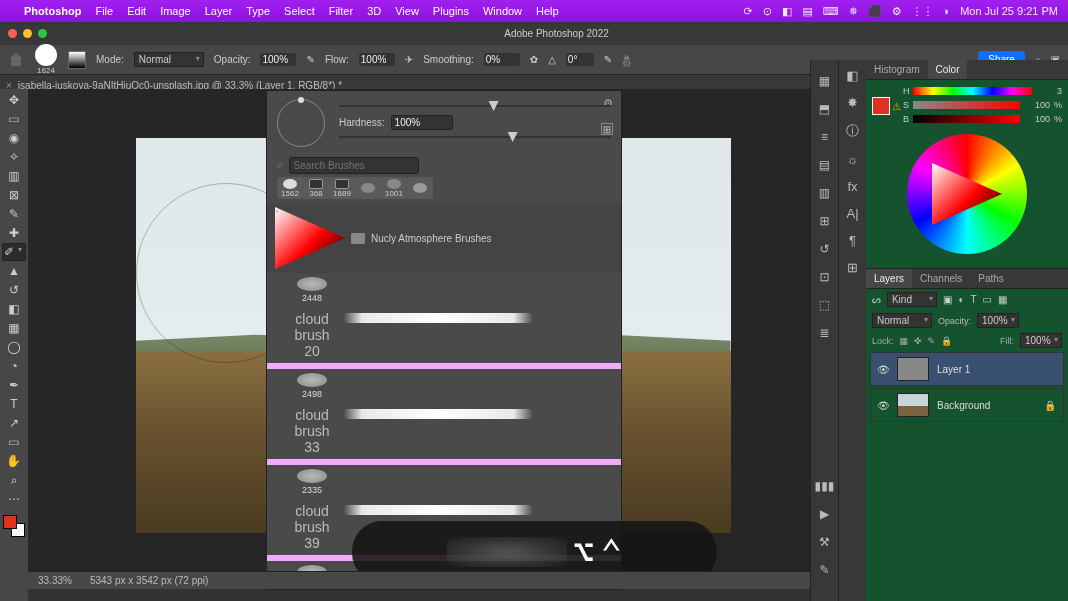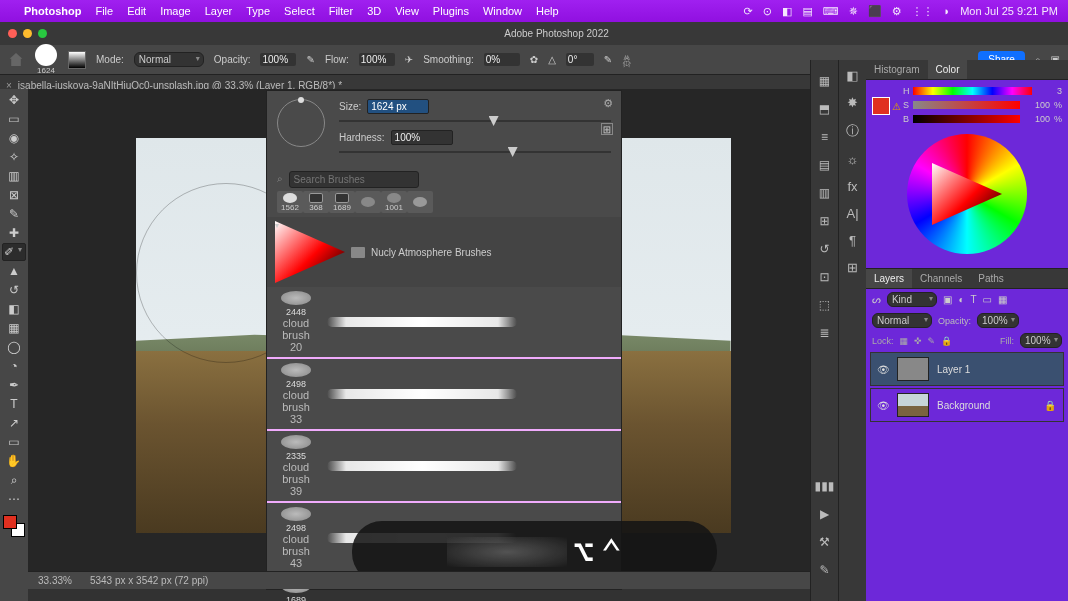--- a/index.html
+++ b/index.html
@@ -18,21 +18,21 @@
 .dot { width:9px; height:9px; border-radius:50%; }
 .dot.r{background:#ff5f57}.dot.y{background:#febc2e}.dot.g{background:#28c840}
 .winbar .title { flex:1; text-align:center; color:#ccc; font-size:10px; }
 
 
 .optbar { height: 30px; background: #474747; border-bottom:1px solid #222; display:flex; align-items:center; padding:0 8px; gap:10px; color:#ccc; font-size:10px; }
 .tool-home { width:16px;height:16px; background:#666; clip-path: polygon(50% 10%,90% 45%,80% 45%,80% 90%,20% 90%,20% 45%,10% 45%);}
 .brush-circ { width:22px;height:22px;border-radius:50%;background:#fff; }
 .brush-lab { font-size:8px;color:#ccc;text-align:center;width:24px; }
 .grad-ico { width:18px;height:18px;background:linear-gradient(#fff,#000);border:1px solid #666; }
-.sel { background:#333; border:1px solid #222; color:#ccc; padding:1px 14px 1px 4px; font-size:10px; border-radius:6px; position:relative;}
+.sel { background:#333; border:1px solid #222; color:#ccc; padding:1px 14px 1px 4px; font-size:10px; border-radius:0; position:relative;}
 .sel::after{content:"▾";position:absolute;right:3px;top:1px;font-size:8px;color:#888}
 .nbox { background:#333; color:#eee; border:none; width:36px; font-size:10px; padding:1px 2px;border-radius:2px; }
 .share { background:#0f6fff;color:#fff;border:none;border-radius:4px;padding:3px 10px;font-size:10px; }
 
 
 .tabrow { height:20px;background:#383838;display:flex;align-items:center;padding:0 6px;color:#bbb;font-size:10px; }
 .tabrow .x{margin-right:6px;color:#999}
 
 
 .toolstrip { position:absolute; left:0; top:89px; width:28px; bottom:0; background:#474747; display:flex;flex-direction:column;align-items:center;padding-top:2px;gap:1px;}
@@ -65,37 +65,37 @@
 .searchic{color:#888;margin:4px 6px 4px 10px;}
 .searchbox{background:#333;border:1px solid #222;color:#999;width:130px;padding:2px 4px;border-radius:3px;font-size:10px;}
 .recent{display:flex;padding:2px 10px 4px;align-items:center;}
 .recent .bico{width:26px;height:22px;background:#5a5a5a;display:flex;flex-direction:column;align-items:center;justify-content:center;font-size:8px;color:#ccc;border-radius:2px;}
 .bico .glyph{width:14px;height:10px;background:#ddd;border-radius:50%;}
 .bico.dark .glyph{background:#333;box-shadow:inset 0 0 0 1px #999;border-radius:2px;}
 .folder-hdr{display:flex;align-items:center;gap:6px;padding:4px 8px;background:#444;}
 .folder-hdr .tri{font-size:8px;}
 .folder-hdr .fico{width:14px;height:11px;background:#888;border-radius:1px;}
 .brushlist{overflow:auto;max-height:330px;}
-.brow{display:flex;align-items:center;padding:4px 10px;gap:12px;border-bottom:2px solid #f0abfc;}
+.brow{display:flex;align-items:center;padding:4px 26px;gap:12px;border-bottom:6px solid #f0abfc;}
 .brow .thumb{width:38px;text-align:center;}
 .brow .cloud{width:30px;height:14px;background:radial-gradient(#bbb,#888);border-radius:50%;margin:0 auto 2px;}
 .brow .siz{font-size:9px;color:#ddd;}
-.brow .nam{font-size:11px;color:#bbb;}
+.brow .nam{font-size:14px;color:#bbb;margin-top:8px;}
 .brow .stroke{flex:1;height:30px;display:flex;align-items:center;}
 .brow .stk{width:190px;height:10px;background:linear-gradient(90deg,transparent,#e8e8e8 10%,#fff 50%,#e8e8e8 90%,transparent);border-radius:6px;}
 .flyout .gear{position:absolute;right:8px;top:6px;color:#aaa;font-size:11px;}
 .flyout .plus{position:absolute;right:8px;top:32px;width:12px;height:12px;border:1px solid #888;display:flex;align-items:center;justify-content:center;font-size:10px;}
 
 
 .keyhud{position:absolute;left:352px;bottom:18px;width:365px;height:62px;background:rgba(20,20,20,.88);border-radius:30px;display:flex;align-items:center;justify-content:center;gap:6px;color:#fff;font-size:36px;font-weight:300;}
 
 
 .rzone{position:absolute;right:0;top:60px;bottom:0;width:230px;display:flex;}
 .tinystrip{width:28px;background:#383838;display:flex;flex-direction:column;align-items:center;gap:12px;padding-top:8px;color:#bbb;font-size:13px;border-left:1px solid #222;}
-.rpanels{flex:1;background:#6d28d9;display:flex;flex-direction:column;}
+.rpanels{flex:1;background:#14532d;display:flex;flex-direction:column;}
 .ptabs{display:flex;background:#383838;font-size:10px;color:#aaa;border-bottom:1px solid #222;}
 .ptabs span{padding:4px 8px;}
 .ptabs span.act{background:#474747;color:#eee;}
 .colpan{padding:6px;}
 .swatches{display:flex;gap:2px;align-items:center;margin-bottom:4px;}
 .sw{width:18px;height:18px;}
 .sliderrow{display:flex;align-items:center;gap:4px;font-size:9px;color:#ccc;margin-bottom:2px;}
 .huebar{flex:1;height:8px;background:linear-gradient(90deg,red,yellow,lime,cyan,blue,magenta,red);}
 .satbar{flex:1;height:8px;background:linear-gradient(90deg,#888,red);}
 .bribar{flex:1;height:8px;background:linear-gradient(90deg,#000,red);}
@@ -235,24 +235,20 @@
 </div>
 
 <div class="flyout">
   <span class="gear">⚙</span>
   <div class="plus">⊞</div>
   <div class="fly-top">
     <div class="angle">
         <div class="dot2"></div>
       </div>
     <div style="flex:1">
-      <div class="sfield">
-        <span>Size:</span>
-        <input style="background: rgb(34, 80, 128); color: rgb(255, 255, 255);" value="1624 px">
-      </div>
       <div class="slider">
           <div class="hnd" style="left:55%"></div>
         </div>
       <div class="sfield">
         <span>Hardness:</span>
         <input class="plain" value="100%" style="">
       </div>
       <div class="slider">
           <div class="hnd" style="left:62%"></div>
         </div>

